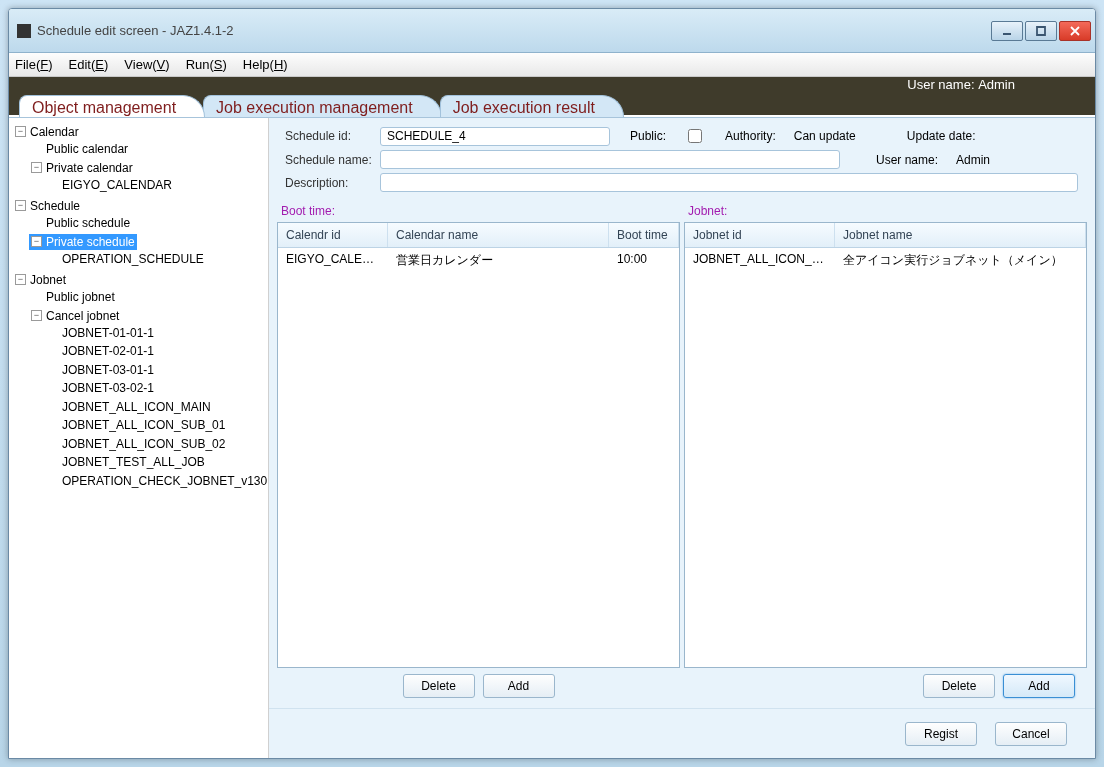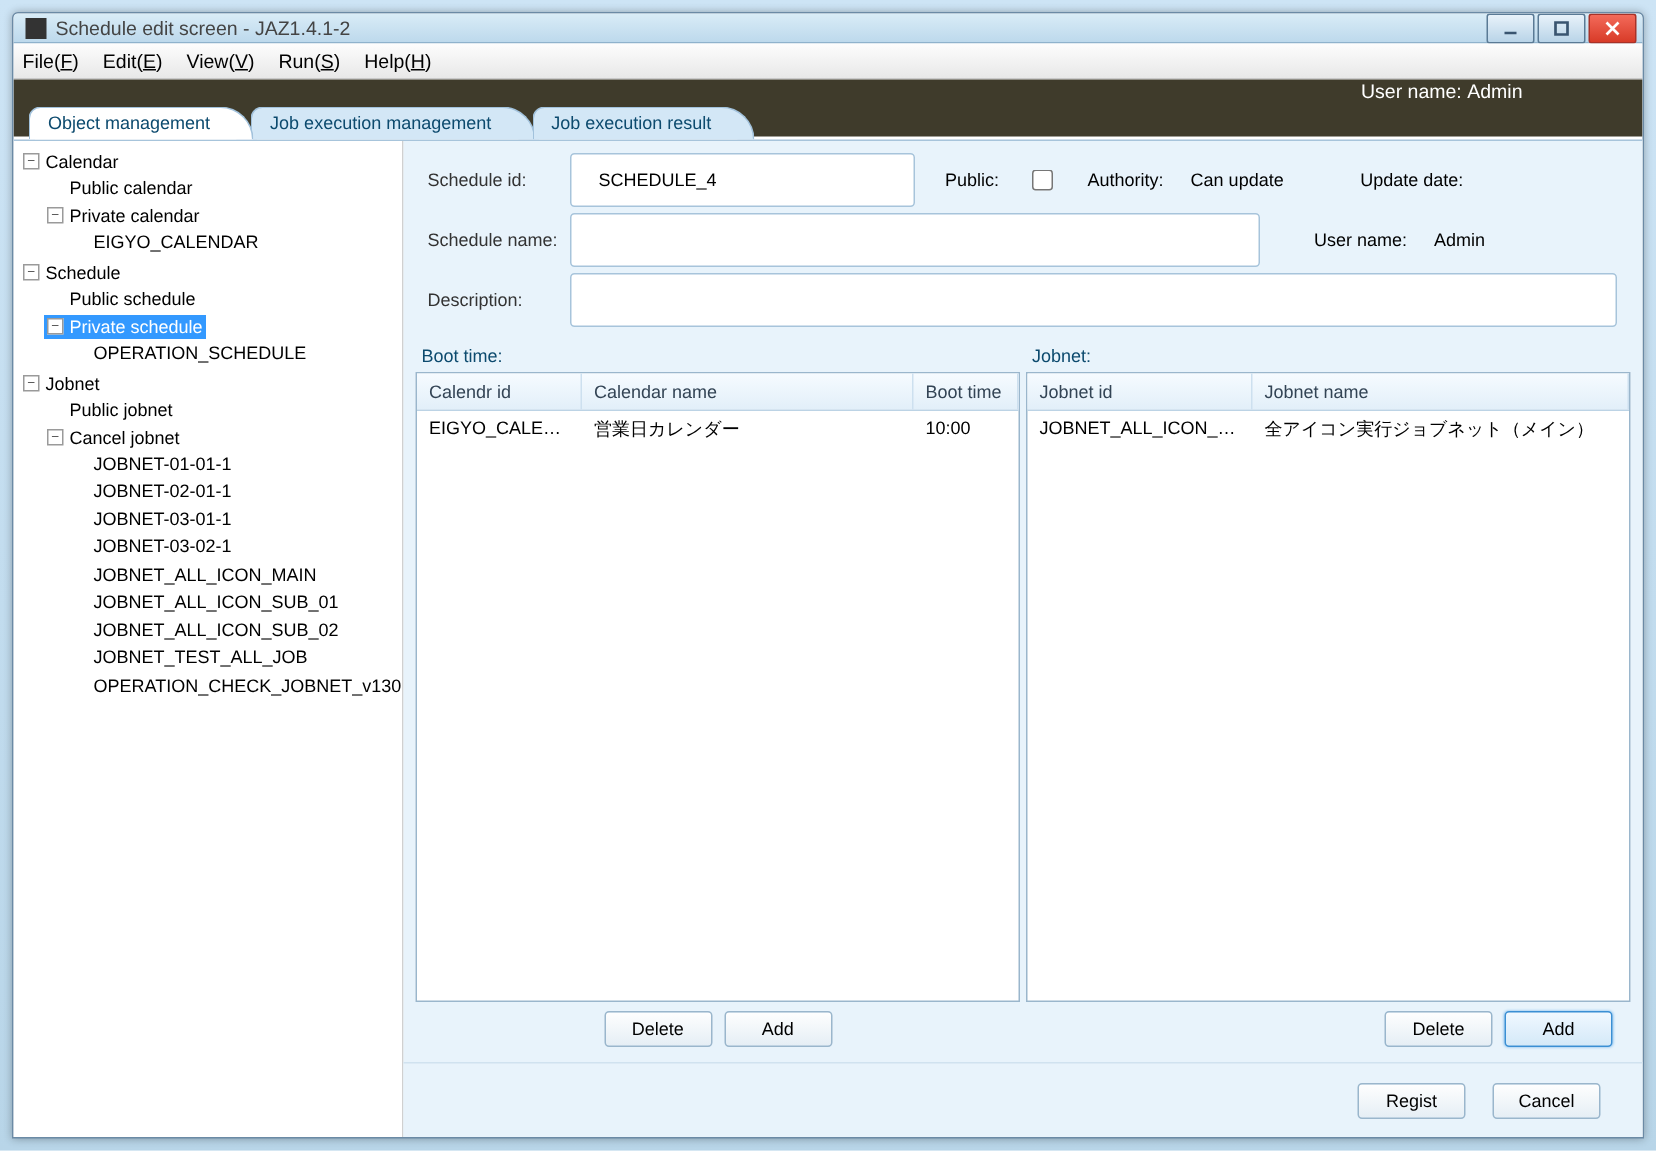--- a/index.html
+++ b/index.html
@@ -19,21 +19,21 @@
     background: #fff;
     border: 1px solid #6b8aa5;
     border-radius: 4px 4px 0 0;
     box-shadow: 0 0 6px rgba(0,0,0,0.3);
     display: flex;
     flex-direction: column;
     overflow: hidden;
   }
   
   .titlebar {
-    height: 20px;
+    height: 44px;
     background: linear-gradient(#d9ecf7,#bdd9ec);
     border-bottom: 1px solid #8fb2cc;
     display: flex;
     align-items: center;
     padding: 0 4px 0 8px;
   }
   .titlebar .icon-sq {
     width: 14px; height: 14px;
     background: #333;
     margin-right: 6px;
@@ -83,22 +83,22 @@
     gap: 0;
     position: relative;
   }
   .tab {
     height: 22px;
     padding: 3px 28px 3px 12px;
     background: #d3e7f6;
     border: 1px solid #a2c2dc;
     border-bottom: none;
     border-radius: 8px 22px 0 0;
-    color: #0c4a6e;
-    font-size: 12px;
+    color: #7f1d1d;
+    font-size: 16px;
     margin-right:-2px;
   }
   .tab.active {
     background: #fff;
     z-index: 2;
     position: relative;
   }
   
   .body {
     flex: 1;
@@ -137,40 +137,40 @@
   .form-area {
     padding: 8px 16px 6px 16px;
     display:grid;
     grid-template-columns: 95px 1fr;
     row-gap: 4px;
     align-items:center;
   }
   .row1 { display:flex; align-items:center; gap:18px; }
   .field-label { color:#333; }
   input[type=text].fld, .fld {
-    height: 36px;
+    height: 19px;
     border: 1px solid #a7c4db;
     border-radius:3px;
-    padding: 2px 18px;
+    padding: 2px 6px;
     background:#fff;
     font-size:12px;
   }
   .fld.wide { width: 460px; }
   .fld.full { width: 698px; }
   .fld.sched { width: 230px; }
   .inline-lbl { margin-left: 2px; }
   .chk { width:14px; height:14px; }
   .tables-area {
     flex:1;
     display:flex;
     padding: 0 8px;
     gap: 4px;
   }
   .tbl-col { flex:1; display:flex; flex-direction:column; }
-  .tbl-title { padding: 6px 4px 4px; color:#0c4a6e; }
+  .tbl-title { padding: 6px 4px 4px; color:#a21caf; }
   .grid {
     flex:1;
     border:1px solid #9ab6cc;
     background:#fff;
     display:flex;
     flex-direction:column;
     min-height:380px;
   }
   .ghead {
     display:flex;

